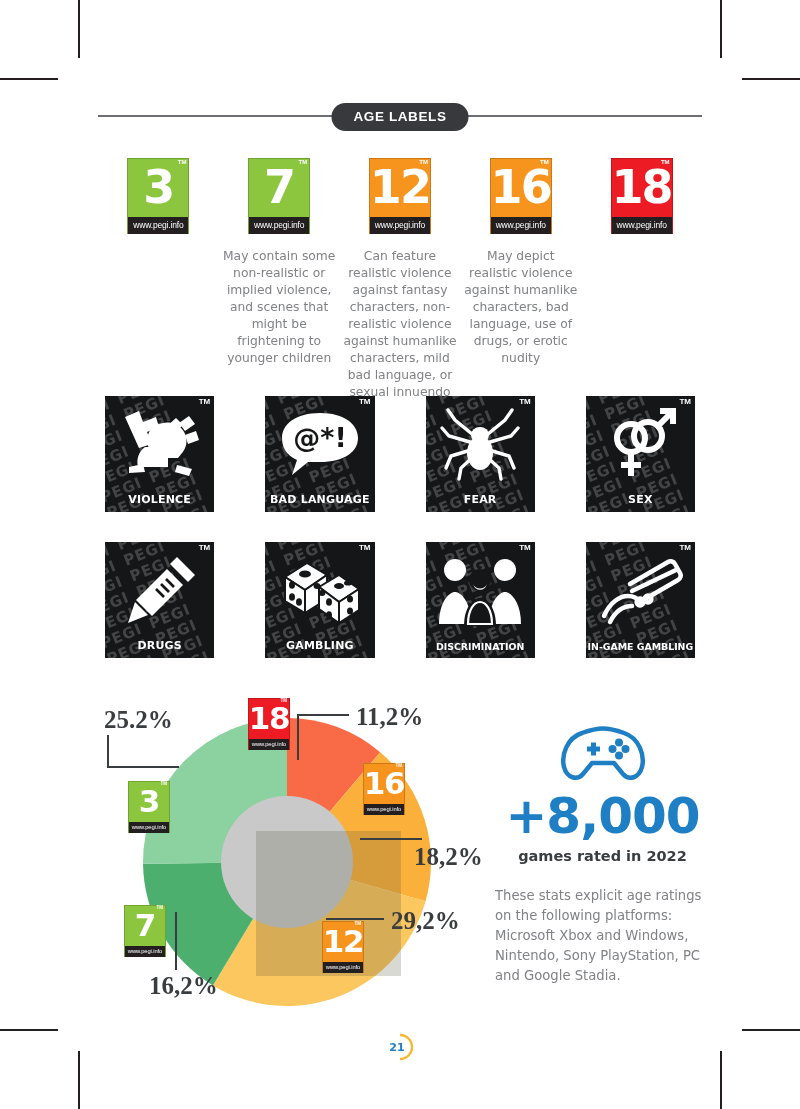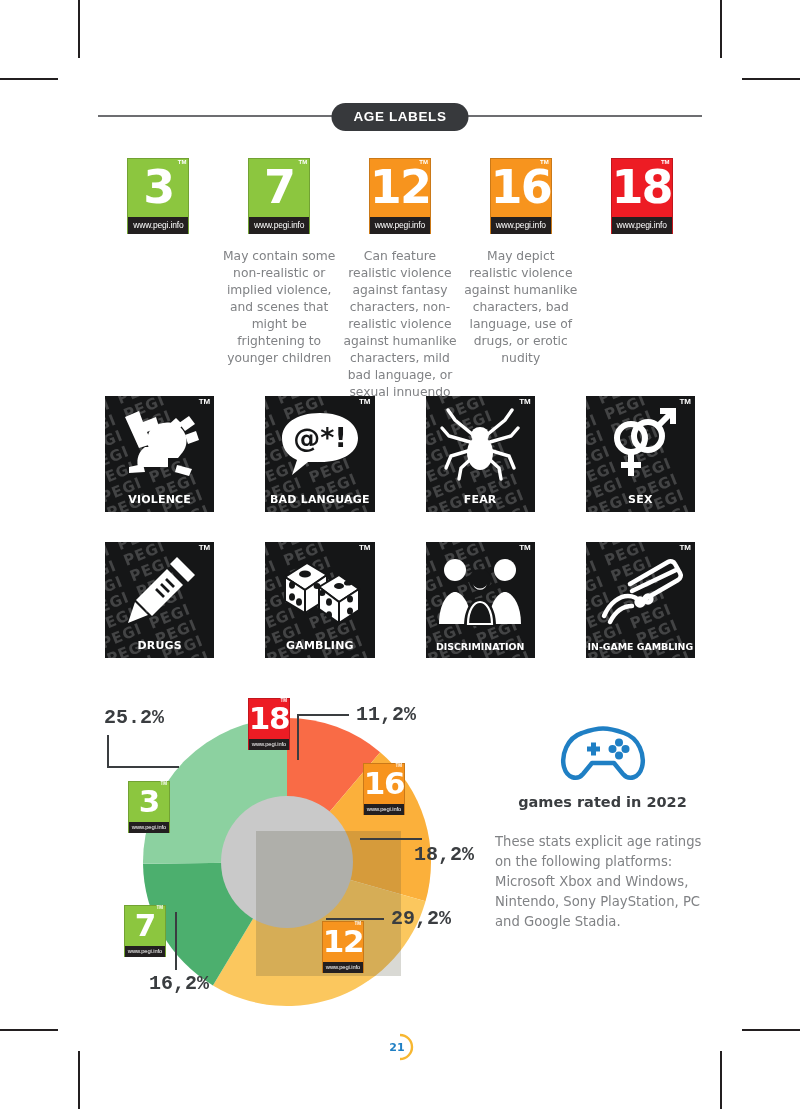--- a/index.html
+++ b/index.html
@@ -99,22 +99,22 @@
 
   
   .chart-wrap { position: absolute; left: 98px; top: 690px; width: 410px; height: 320px; }
   .donut { position: absolute; left: 45px; top: 28px; width: 288px; height: 288px; }
   .donut svg { display: block; }
   .shade-square {
     position: absolute; left: 158px; top: 141px; width: 145px; height: 145px;
     background: rgba(80,80,60,.22); pointer-events: none;
   }
   .pct {
-    position: absolute; font-size: 20px; font-weight: bold; color: #3a3d40;
-    font-family: Liberation Mono, monospace; white-space: nowrap;
+    position: absolute; font-size: 25px; font-weight: bold; color: #3a3d40;
+    font-family: Liberation Serif, serif; white-space: nowrap;
   }
   .leader { position: absolute; background: #3a3d40; }
   .leader.h { height: 1.6px; }
   .leader.v { width: 1.6px; }
 
   .chart-badge { position: absolute; }
   .chart-badge .pegi { width: 42px; height: 52px; }
   .chart-badge .pegi .num { height: 40px; font-size: 31px; }
   .chart-badge .pegi .tm  { font-size: 4.5px; }
   .chart-badge .pegi .url { height: 11px; line-height: 11px; font-size: 5.8px; }
@@ -441,20 +441,21 @@
       <path d="M25 8 C42 2 50 2 67 8 C82 13 88 30 85 42 C82 53 72 56 66 49 L57 38 L35 38 L26 49 C20 56 10 53 7 42 C4 30 10 13 25 8 Z" fill="none" stroke="#1f7fc4" stroke-width="4.5" stroke-linejoin="round"></path>
       <path d="M30 24 h13 M36.5 17.5 v13" stroke="#1f7fc4" stroke-width="5" stroke-linecap="butt"></path>
       <g fill="#1f7fc4">
         <circle cx="62" cy="17.5" r="4"></circle>
         <circle cx="62" cy="30.5" r="4"></circle>
         <circle cx="55.5" cy="24" r="4"></circle>
         <circle cx="68.5" cy="24" r="4"></circle>
       </g>
     </svg>
   </div>
+  <div class="big-num">+8,000</div>
   <div class="big-sub">games rated in 2022</div>
   <div class="stats-body">These stats explicit age ratings on the following platforms: Microsoft Xbox and Windows, Nintendo, Sony PlayStation, PC and Google Stadia.</div>
 </div>
 
 <div class="footer">
   <div class="pagenum">
     <svg width="34" height="34" viewBox="0 0 34 34" aria-hidden="true">
       <path d="M17 5 a12 12 0 0 1 0 24" fill="none" stroke="#f7b731" stroke-width="2.4"></path>
     </svg>
     <div class="num">21</div>

